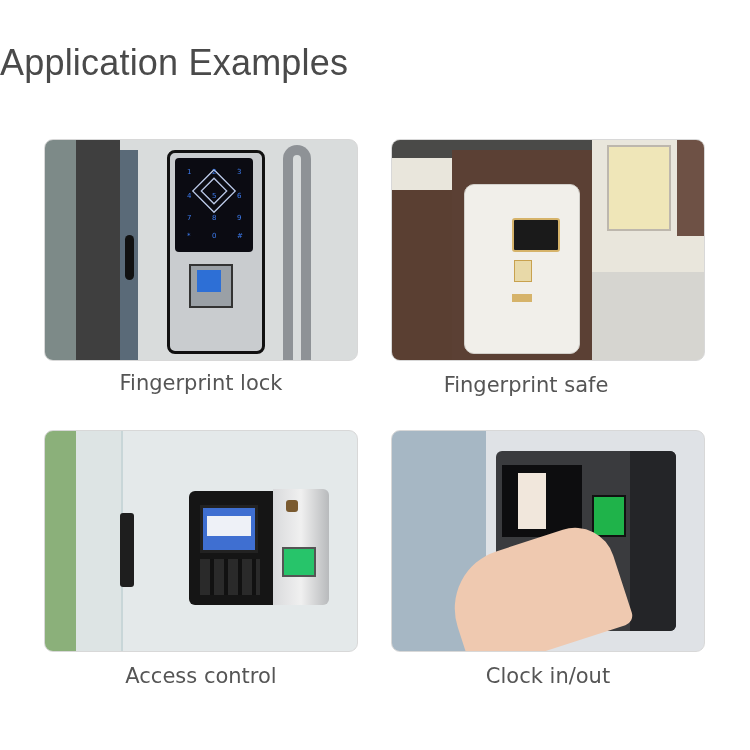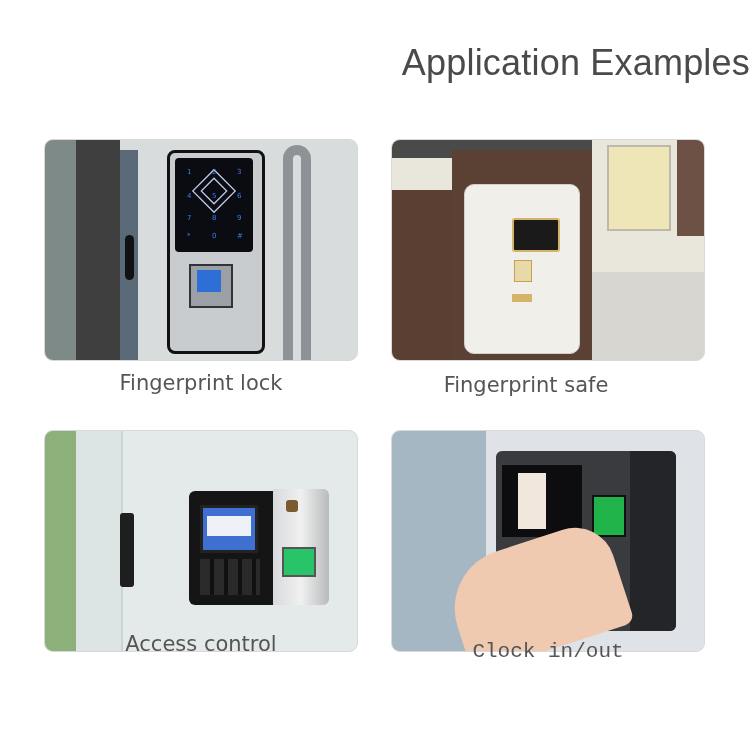--- a/index.html
+++ b/index.html
@@ -1,17 +1,17 @@
 <!DOCTYPE html>
 <html><head>
 <meta charset="utf-8">
 <style>
   html, body { margin:0; padding:0; background:#ffffff; }
   body { width:750px; height:750px; position:relative; overflow:hidden; font-family:"DejaVu Sans", sans-serif; }
-  .title { position:absolute; top:42px; left:0; width:750px; text-align:right; font-family:"Liberation Sans", sans-serif; font-size:36px; color:#4a4a4a; letter-spacing:0.2px; }
+  .title { position:absolute; top:42px; left:0; width:750px; text-align:left; font-family:"Liberation Sans", sans-serif; font-size:36px; color:#4a4a4a; letter-spacing:0.2px; }
   .card { position:absolute; width:314px; height:222px; border-radius:9px; overflow:hidden; border:1px solid #d8d8d8; box-sizing:border-box; }
   .caption { position:absolute; width:314px; text-align:center; font-family:"DejaVu Sans", sans-serif; font-size:21px; color:#555555; }
   .abs { position:absolute; }
 
   
   #c1 { left:44px; top:139px; background:linear-gradient(90deg,#7d8a88 0 10%,#3f3f3f 10% 24%,#d9dcdc 24% 100%); }
   
   #c2 { left:391px; top:139px; background:linear-gradient(180deg,#e9e6dc 0 60%,#d6d5d0 60% 100%); }
   
   #c3 { left:44px; top:430px; background:linear-gradient(90deg,#8bb07a 0 10%,#dde4e4 10% 25%,#e4e9ea 25% 100%); }
@@ -73,23 +73,23 @@
   <div class="abs" style="left:75px;top:82px;width:14px;height:74px;background:#1e1e1e;border-radius:3px;"></div>
   <div class="abs" style="left:144px;top:60px;width:84px;height:114px;background:#151515;border-radius:6px 0 0 6px;"></div>
   <div class="abs" style="left:155px;top:74px;width:52px;height:42px;background:#3f6fd1;border:3px solid #222;">
     <div style="margin:8px 4px;height:20px;background:#eef1f7;"></div>
   </div>
   <div class="abs" style="left:155px;top:128px;width:60px;height:36px;background:repeating-linear-gradient(90deg,#2a2a2a 0 10px,#111 10px 14px);"></div>
   <div class="abs" style="left:228px;top:58px;width:56px;height:116px;background:linear-gradient(90deg,#d9dadc,#f0f0f0 50%,#b8babc);border-radius:0 6px 6px 0;"></div>
   <div class="abs" style="left:241px;top:69px;width:12px;height:12px;background:#7a5a30;border-radius:3px;"></div>
   <div class="abs" style="left:237px;top:116px;width:30px;height:26px;background:#27c46a;border:2px solid #555;"></div>
 </div>
-<div class="caption" style="left:44px;top:632px;">Access control</div>
+<div class="caption" style="left:44px;top:664px;">Access control</div>
 
 <div class="card" id="c4">
   <div class="abs" style="left:104px;top:20px;width:180px;height:180px;background:#3a3b3e;border-radius:6px;"></div>
   <div class="abs" style="left:238px;top:20px;width:46px;height:180px;background:#242528;border-radius:0 6px 6px 0;"></div>
   <div class="abs" style="left:110px;top:34px;width:80px;height:72px;background:#0d0d0f;"></div>
   <div class="abs" style="left:126px;top:42px;width:28px;height:56px;background:#f1e7dc;"></div>
   <div class="abs" style="left:200px;top:64px;width:30px;height:38px;background:#1fb34a;border:2px solid #111;"></div>
   <div class="abs" style="left:60px;top:110px;width:170px;height:110px;background:#efc9b0;border-radius:60px 40px 10px 10px;transform:rotate(-18deg);"></div>
 </div>
-<div class="caption" style="left:391px;top:640px;font-family:Liberation Mono, monospace;">Clock in/out</div>
+<div class="caption" style="left:391px;top:664px;">Clock in/out</div>
 
 </body></html>

